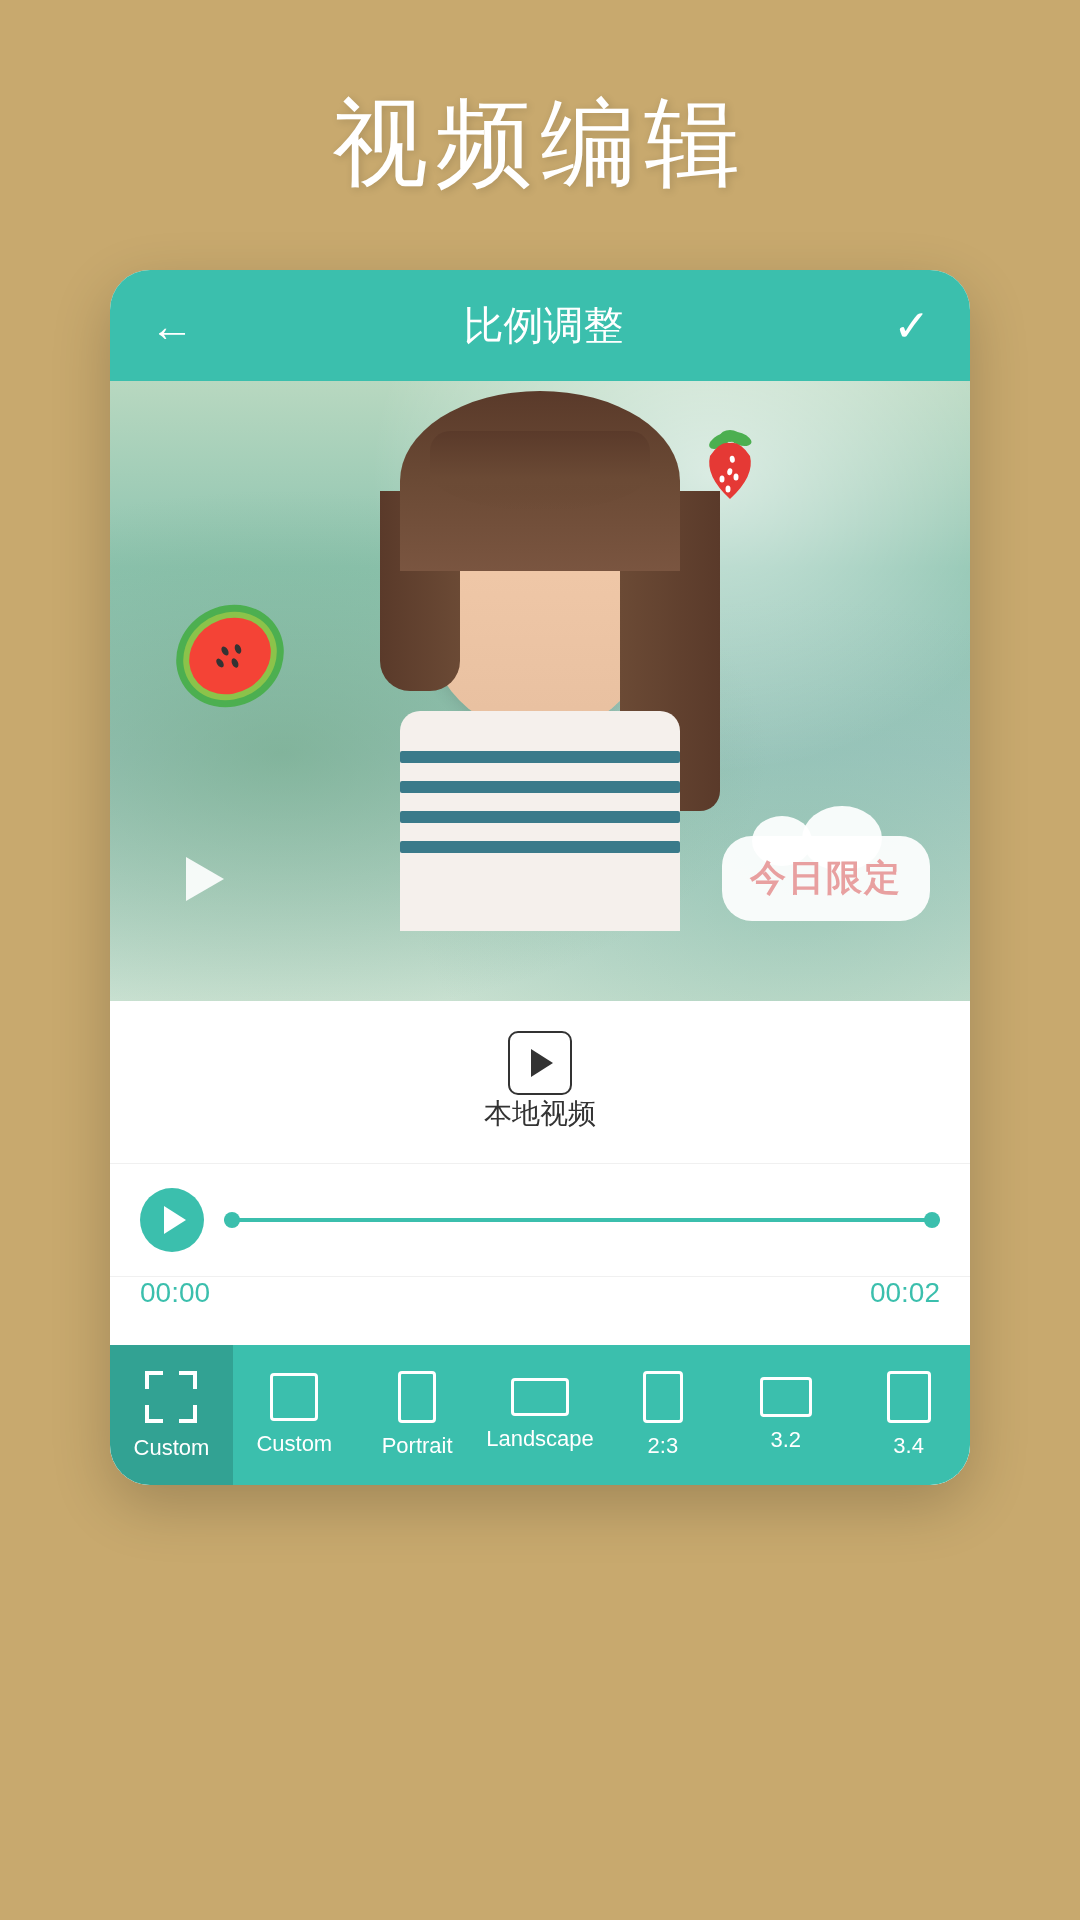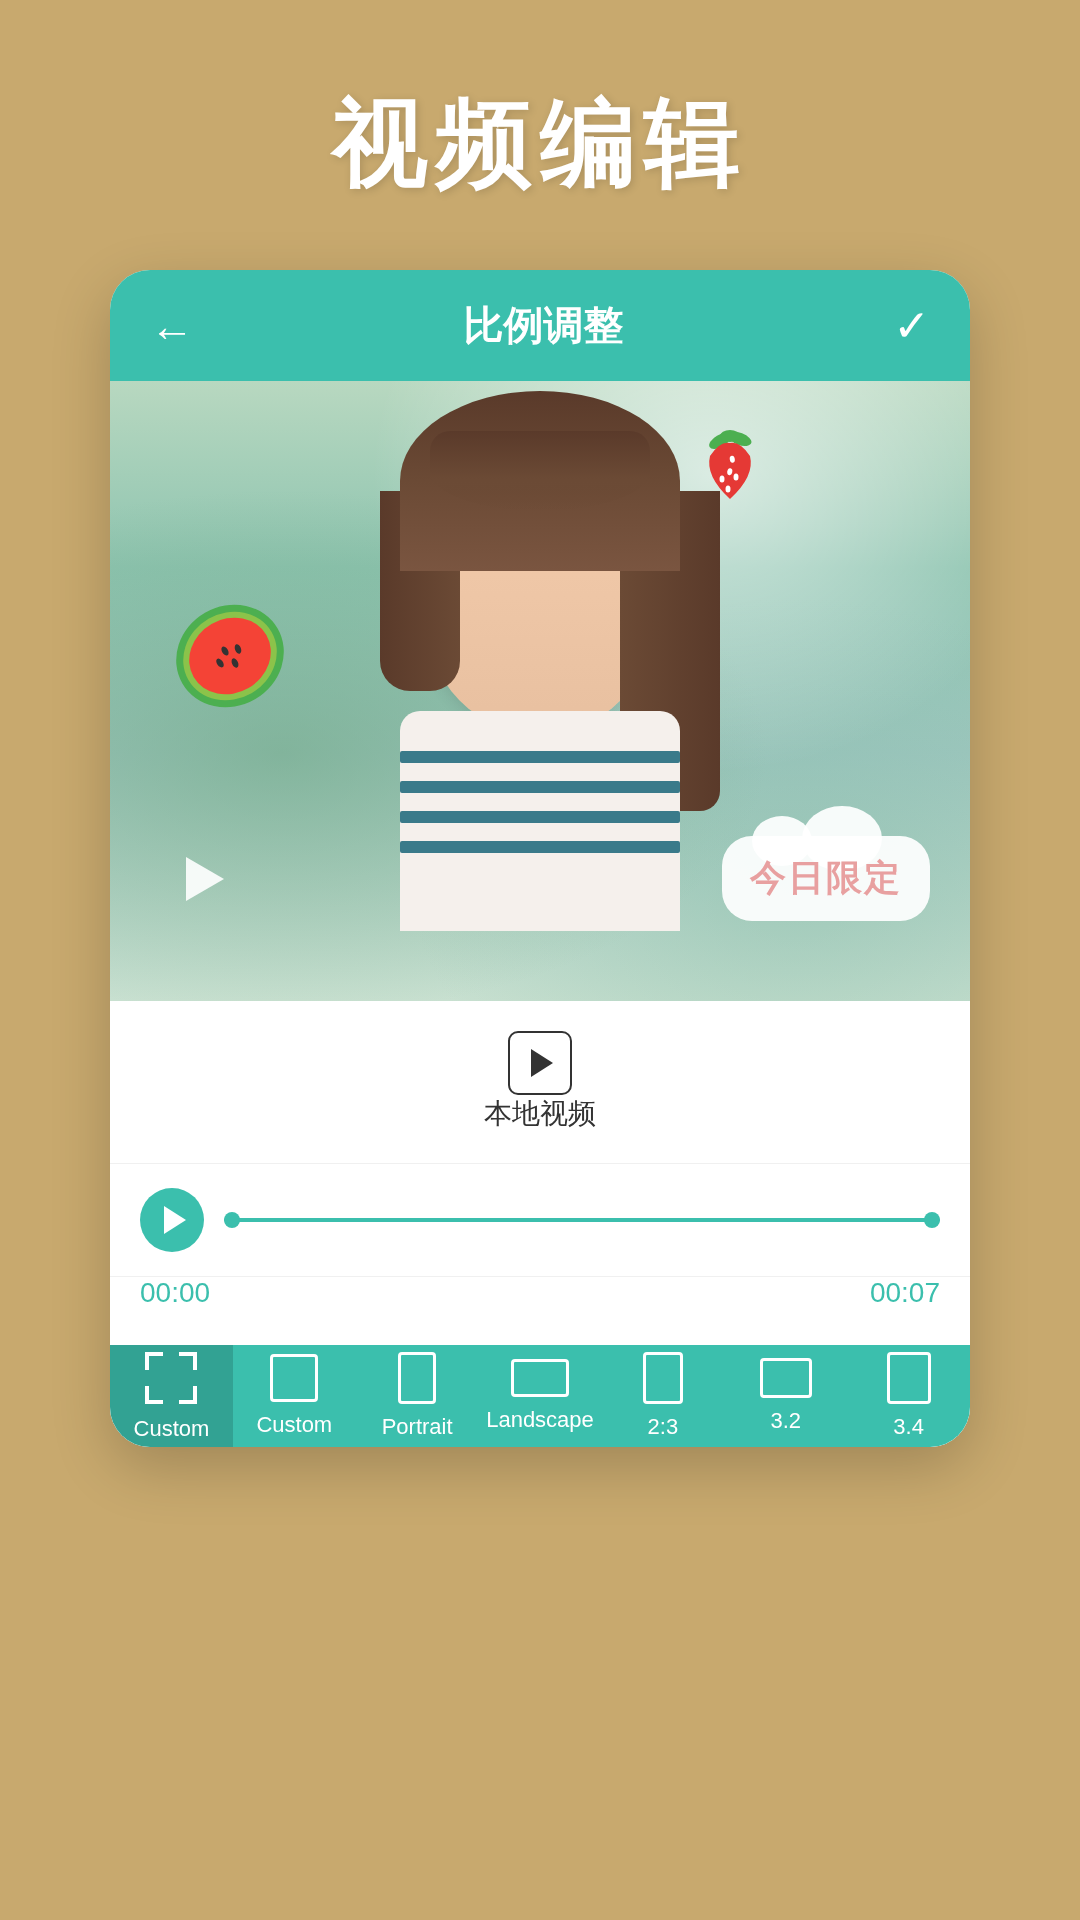--- a/index.html
+++ b/index.html
@@ -12,21 +12,21 @@
       font-family: 'PingFang SC', 'Microsoft YaHei', sans-serif;
       display: flex;
       flex-direction: column;
       align-items: center;
       position: relative;
     }
 
     .page-title {
       color: white;
       font-size: 96px;
-      font-weight: 700;
+      font-weight: 400;
       margin-top: 80px;
       margin-bottom: 60px;
       letter-spacing: 8px;
       text-shadow: 2px 2px 8px rgba(0,0,0,0.15);
     }
 
     .app-card {
       width: 860px;
       background: white;
       border-radius: 40px;
@@ -46,21 +46,21 @@
     .header-back-icon {
       color: white;
       font-size: 44px;
       font-weight: 300;
       cursor: pointer;
     }
 
     .header-title {
       color: white;
       font-size: 40px;
-      font-weight: 700;
+      font-weight: 400;
     }
 
     .header-check-icon {
       color: white;
       font-size: 44px;
       cursor: pointer;
     }
 
     
     .video-preview {
@@ -426,21 +426,21 @@
       color: #3BBFAD;
       font-weight: 500;
     }
 
     
     .aspect-ratio-bar {
       background: #3BBFAD;
       display: flex;
       align-items: stretch;
       padding: 0;
-      height: 102px;
+      height: 140px;
     }
 
     .ratio-item {
       flex: 1;
       display: flex;
       flex-direction: column;
       align-items: center;
       justify-content: center;
       gap: 10px;
       cursor: pointer;
@@ -649,21 +649,21 @@
       </div>
       <div class="timeline-track">
         <div class="timeline-line"></div>
         <div class="timeline-handle-left"></div>
         <div class="timeline-handle-right"></div>
       </div>
     </div>
 
     <div class="time-row">
       <span class="time-label">00:00</span>
-      <span class="time-label">00:07</span>
+      <span class="time-label">00:02</span>
     </div>
 
     <div class="aspect-ratio-bar">
 
       <div class="ratio-item active">
         <div class="ratio-icon">
           <div class="custom-icon">
             <div class="corner-tl"></div>
             <div class="corner-tr"></div>
             <div class="corner-bl"></div>

